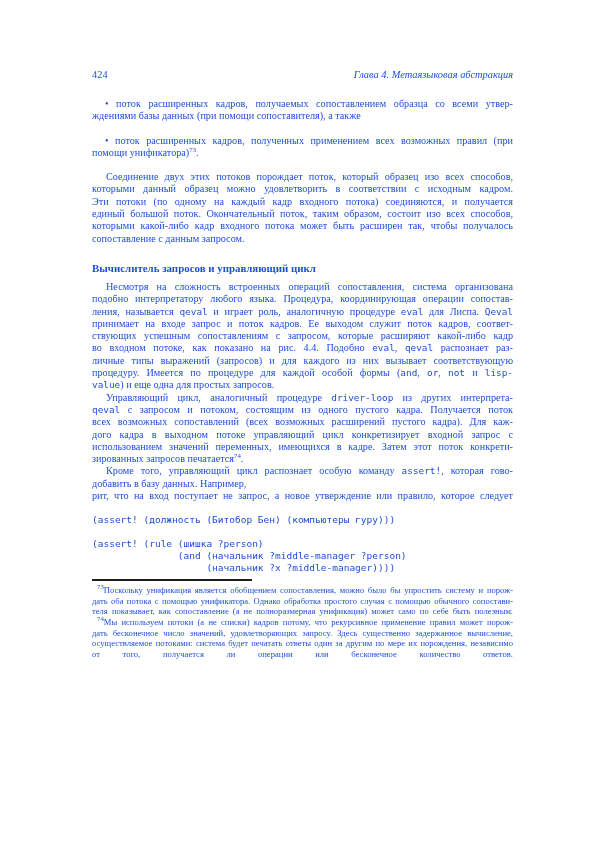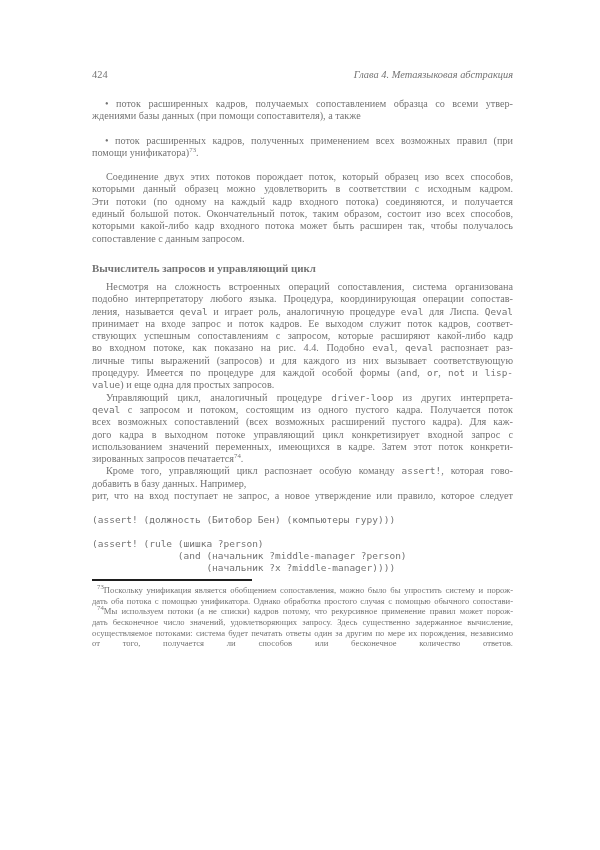--- a/index.html
+++ b/index.html
@@ -1,21 +1,21 @@
 <!DOCTYPE html>
 <html lang="ru"><head>
 <meta charset="utf-8">
 <style>
   html, body { margin: 0; padding: 0; background: #ffffff; }
   .page {
     position: relative;
     width: 600px;
     height: 850px;
     background: #ffffff;
-    color: #737373;
+    color: #1d4ed8;
     font-family: "Liberation Serif", "DejaVu Serif", serif;
     overflow: hidden;
   }
   .content {
     position: absolute;
     left: 92px;
     top: 68px;
     width: 421px;
   }
   .running-head {
@@ -136,22 +136,23 @@
     <pre class="code-block">(assert! (должность (Битобор Бен) (компьютеры гуру)))</pre>
     <pre class="code-block">(assert! (rule (шишка ?person)
                (and (начальник ?middle-manager ?person)
                     (начальник ?x ?middle-manager))))</pre>
 
     <div class="footnote-rule"></div>
 
     <div class="footnote">
         <div class="line"><sup>73</sup>Поскольку унификация является обобщением сопоставления, можно было бы упростить систему и порож-</div>
         <div class="line">дать оба потока с помощью унификатора. Однако обработка простого случая с помощью обычного сопостави-</div>
+        <div class="line last">теля показывает, как сопоставление (а не полноразмерная унификация) может само по себе быть полезным.</div>
       </div>
     <div class="footnote">
         <div class="line"><sup>74</sup>Мы используем потоки (а не списки) кадров потому, что рекурсивное применение правил может порож-</div>
         <div class="line">дать бесконечное число значений, удовлетворяющих запросу. Здесь существенно задержанное вычисление,</div>
         <div class="line">осуществляемое потоками: система будет печатать ответы один за другим по мере их порождения, независимо</div>
-        <div class="line last">от того, получается ли способов или бесконечное количество ответов.</div>
+        <div class="line last">от того, получается ли операции или бесконечное количество ответов.</div>
       </div>
 
   </div>
 </div>
 
 </body></html>

